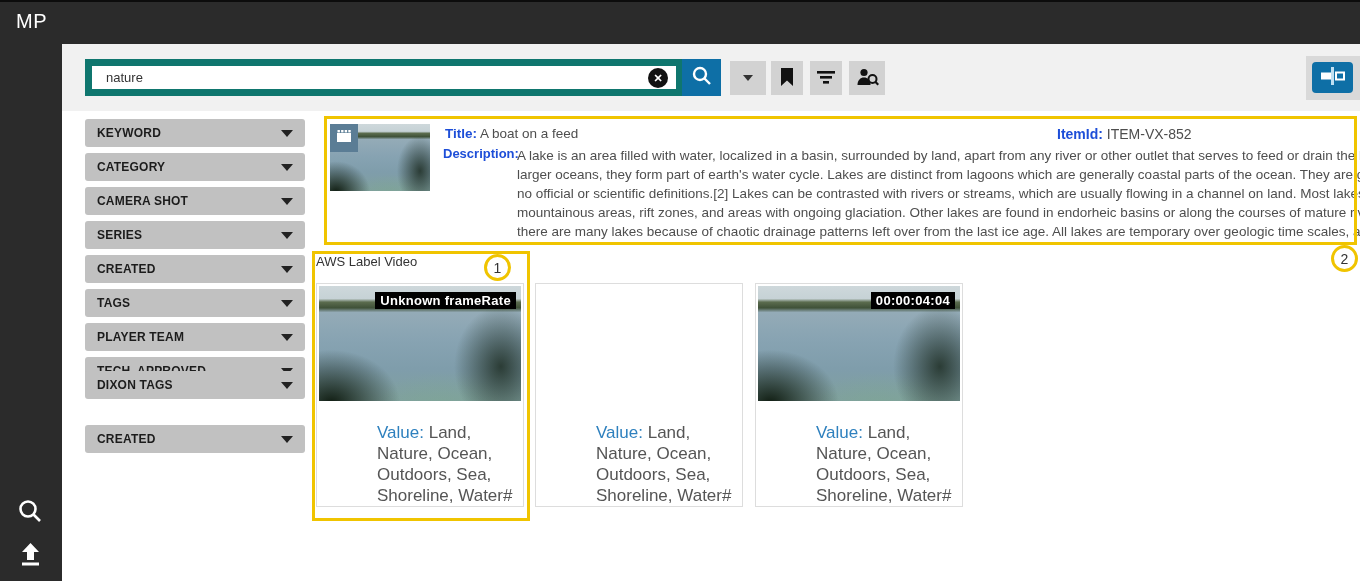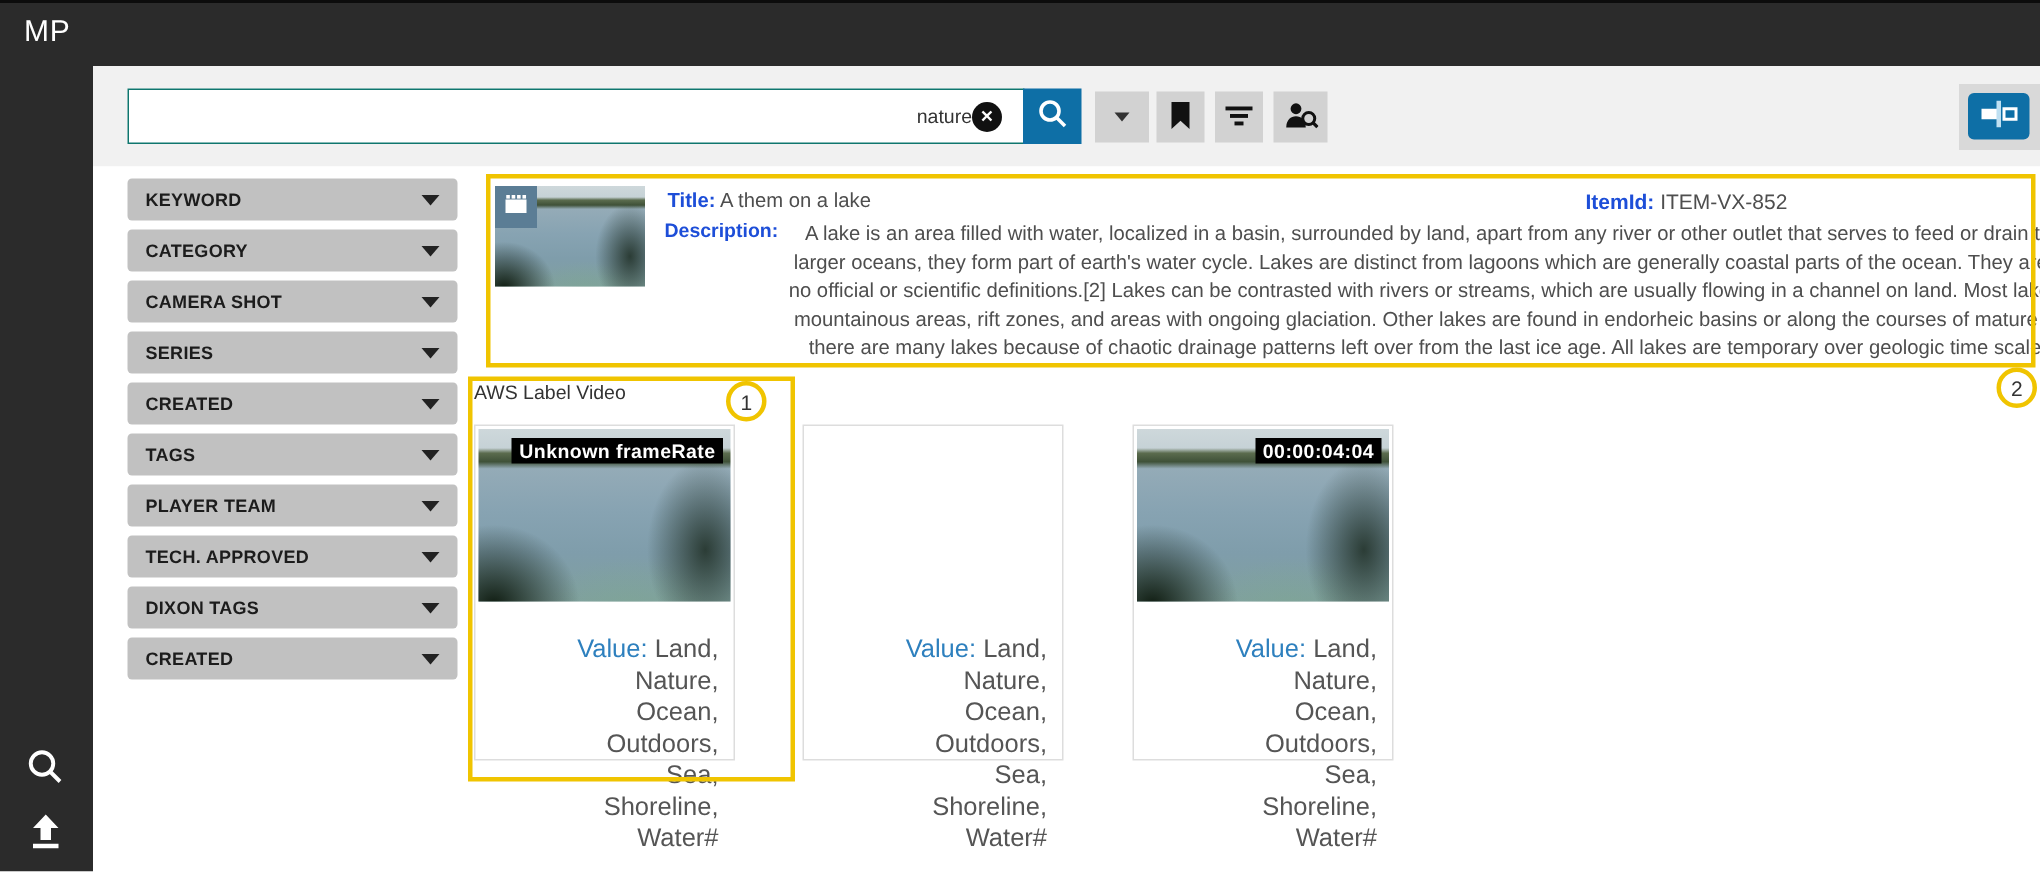--- a/index.html
+++ b/index.html
@@ -1,29 +1,29 @@
 <!DOCTYPE html>
 <html><head>
 <meta charset="utf-8">
 <style>
   * { margin:0; padding:0; box-sizing:border-box; }
   html,body { width:1360px; height:581px; overflow:hidden; background:#fff;
     font-family:"Liberation Sans", sans-serif; position:relative; }
-  .abs { position:absolute;text-align:right; }
+  .abs { position:absolute; }
 
   
   #topbar { left:0; top:0; width:1360px; height:44px; background:#2b2b2b; border-top:2px solid #0c0c0c; }
   #logo { left:16px; top:10px; color:#fff; font-size:20px; font-weight:500; letter-spacing:.5px; }
   #rail { left:0; top:44px; width:62px; height:537px; background:#2b2b2b; }
   #band { left:62px; top:44px; width:1298px; height:67px; background:#f1f1f1; }
   #content { left:62px; top:111px; width:1298px; height:470px; background:#ffffff; }
 
   
   #search-input { left:85px; top:59px; width:598px; height:37px; background:#fff;
-    border:1px solid #0f766e; font-size:13px; color:#333; padding:0 34px 0 14px; outline:none; }
+    border:7px solid #0f766e; font-size:13px; color:#333; padding:0 34px 0 14px; outline:none; }
   #clear-btn { left:648px; top:68px; width:20px; height:20px; border-radius:50%; background:#111;
     color:#fff; font-size:11px; line-height:20px; text-align:center; cursor:pointer; font-weight:bold; }
   .tbtn { top:61px; height:34px; background:#d2d2d2; border:none; cursor:pointer;
     display:flex; align-items:center; justify-content:center; }
   #search-btn { left:682px; top:59px; width:39px; height:37px; background:#0e6fa6; border:none;
     display:flex; align-items:center; justify-content:center; cursor:pointer; }
   #caret-btn  { left:730px; width:36px; }
   #bookmark-btn { left:771px; width:32px; }
   #filter-btn { left:810px; width:32px; }
   #personsearch-btn { left:849px; width:36px; }
@@ -53,21 +53,21 @@
     display:flex; align-items:center; justify-content:center; }
   .dlabel { font-weight:bold; color:#1d4ed8; }
   .dtext { color:#4e4e4e; }
   #title-row { left:445px; top:126px; font-size:13.5px; }
   #itemid-row { left:1057px; top:126px; font-size:14px; }
   #desc-label { left:443px; top:146px; font-size:13.5px; }
   #desc-text { left:517px; top:146px; width:1330px; font-size:13.5px; line-height:19px; }
 
   
   #group-label { left:316px; top:254px; font-size:13px; color:#333; }
-  .card { top:283px; width:174px; height:224px; background:#fff; border:1px solid #ddd; }
+  .card { top:283px; width:208px; height:224px; background:#fff; border:1px solid #ddd; }
   .card .thumb { position:absolute; left:2px; top:2px; right:2px; height:115px; }
   .timecode { position:absolute; top:6px; right:5px; background:#000; color:#fff;
     font-size:13px; font-weight:bold; padding:1px 5px; letter-spacing:.3px; }
   .value-block { position:absolute; left:14px; right:10px; top:138px; font-size:17px; line-height:21px; color:#555;margin-left:46px; }
   .value-label { color:#2e80be; }
 
   
   .anno-box { border:3px solid #f0c400; pointer-events:none; z-index:6; }
   #anno-box-1 { left:312px; top:251px; width:218px; height:270px; }
   .anno-circle { width:27px; height:27px; border-radius:50%; background:#fff; border:3px solid #f0c400;
@@ -175,21 +175,21 @@
     <span class="fcaret"></span>
   </button>
 <button class="abs filter-btn" style="top:323px">
     <span>PLAYER TEAM</span>
     <span class="fcaret"></span>
   </button>
 <button class="abs filter-btn" style="top:357px">
     <span>TECH. APPROVED</span>
     <span class="fcaret"></span>
   </button>
-<button class="abs filter-btn" style="top:391px">
+<button class="abs filter-btn" style="top:371px">
     <span>DIXON TAGS</span>
     <span class="fcaret"></span>
   </button>
 <button class="abs filter-btn" style="top:425px">
     <span>CREATED</span>
     <span class="fcaret"></span>
   </button>
 
 <div id="detail-thumb" class="abs lake"></div>
 <div id="film-badge" class="abs">
@@ -198,21 +198,21 @@
       <rect x="1" y="4" width="14" height="9" fill="#fff"></rect>
       <rect x="1.5" y="1" width="2.4" height="2.4" fill="#fff"></rect>
         <rect x="5.1" y="1" width="2.4" height="2.4" fill="#fff"></rect>
         <rect x="8.7" y="1" width="2.4" height="2.4" fill="#fff"></rect>
         <rect x="12.3" y="1" width="2.4" height="2.4" fill="#fff"></rect>
     </svg>
   </span>
 </div>
 <div id="title-row" class="abs">
   <span class="dlabel">Title:</span>
-  <span class="dtext">A them on a lake</span>
+  <span class="dtext">A boat on a feed</span>
 </div>
 <div id="itemid-row" class="abs">
   <span class="dlabel">ItemId:</span>
   <span class="dtext">ITEM-VX-852</span>
 </div>
 <div id="desc-label" class="abs dlabel" style="font-size:13px">Description:</div>
 <div id="desc-text" class="abs dtext">A lake is an area filled with water, localized in a basin, surrounded by land, apart from any river or other outlet that serves to feed or drain the lake.[1] Lakes lie on land and are not part of the ocean, although like the much larger oceans, they form part of earth's water cycle. Lakes are distinct from lagoons which are generally coastal parts of the ocean. They are generally larger and deeper than ponds, which also lie on land, though there are no official or scientific definitions.[2] Lakes can be contrasted with rivers or streams, which are usually flowing in a channel on land. Most lakes are fed and drained by rivers and streams. Natural lakes are generally found in mountainous areas, rift zones, and areas with ongoing glaciation. Other lakes are found in endorheic basins or along the courses of mature rivers, where a river channel has widened into a basin. In some parts of the world there are many lakes because of chaotic drainage patterns left over from the last ice age. All lakes are temporary over geologic time scales, as they will slowly fill in with sediments or spill out of the basin containing them.</div>
 <div id="detail-box" class="abs anno-box"></div>
 
 <div id="group-label" class="abs">AWS Label Video</div>

